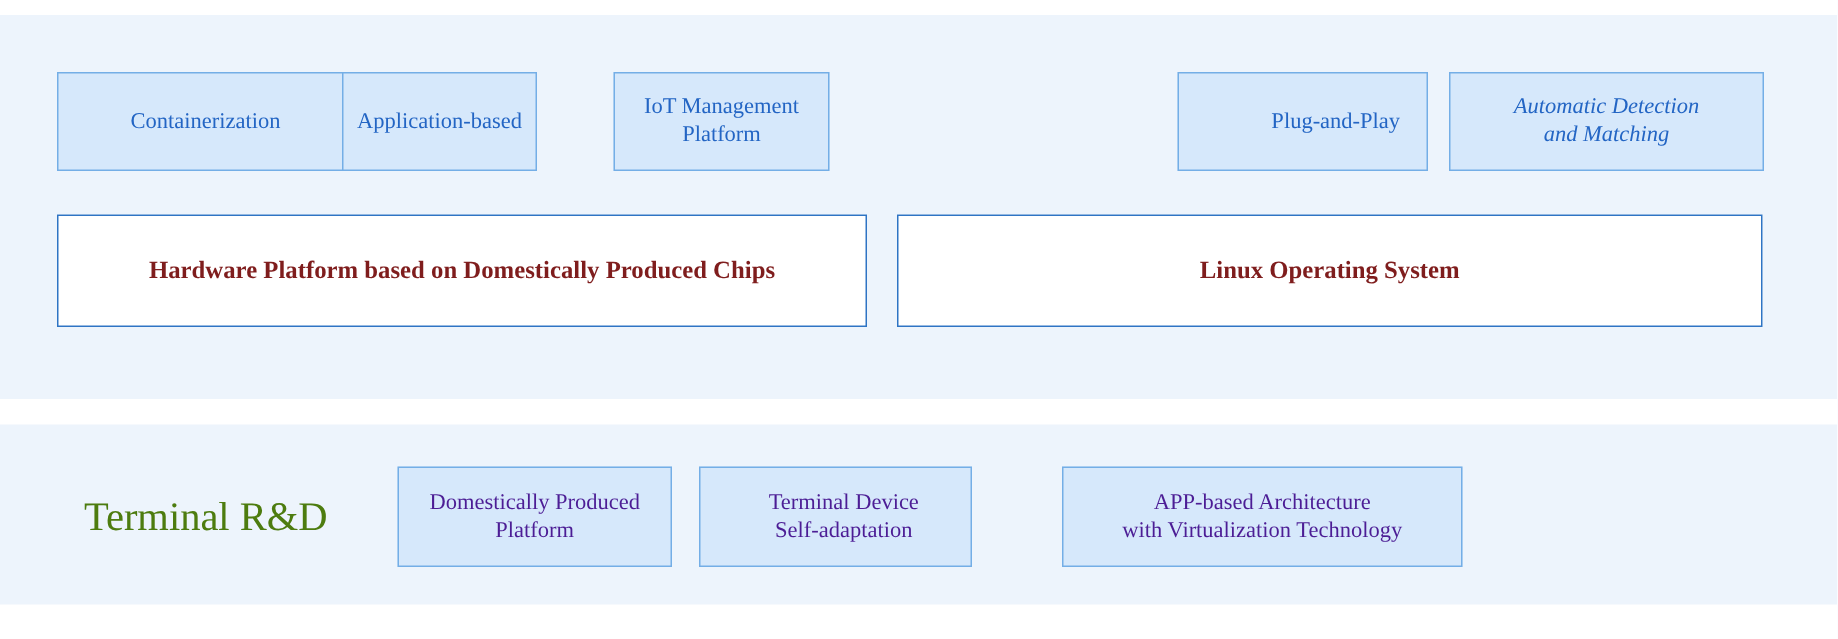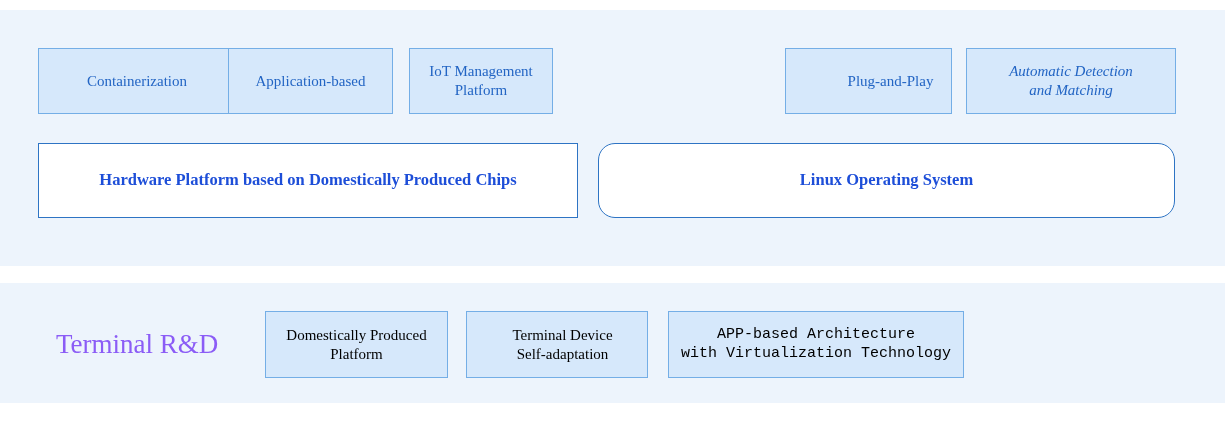--- a/index.html
+++ b/index.html
@@ -40,52 +40,52 @@
     background: #d6e8fb;
     border: 1.6px solid #74aee6;
     color: #2365c4;
     font-size: 15px;
   }
   .large-box {
     top: 143px;
     height: 75px;
     background: #ffffff;
     border: 1.4px solid #2e74c4;
-    color: #1d4ed8;
+    color: #7f1d1d;
     font-weight: bold;
     font-size: 16.5px;
   }
   .bottom-box {
     top: 311px;
     height: 67px;
     background: #d6e8fb;
     border: 1.6px solid #74aee6;
-    color: #000000;
+    color: #4c1d95;
     font-size: 15px;
   }
   .section-title {
     position: absolute;
     left: 56px;
     top: 329px;
     font-size: 27px;
-    color: #8b5cf6;
+    color: #4d7c0f;
   }
 
   
   .fb0 { left: 38px;  width: 198px; }
-  .fb1 { left: 228px; width: 165px; }
+  .fb1 { left: 228px; width: 130px; }
   .fb2 { left: 409px; width: 144px; }
   .fb3 { left: 597px; width: 168px; }
   .fb4 { left: 785px; width: 167px; padding-left: 44px; }
   .fb5 { left: 966px; width: 210px; font-style: italic; }
   .pb0 { left: 38px;  width: 540px; }
-  .pb1 { left: 598px; width: 577px; border-radius: 17px; }
+  .pb1 { left: 598px; width: 577px; }
   .bb0 { left: 265px; width: 183px; }
   .bb1 { left: 466px; width: 182px; padding-left: 11px; }
-  .bb2 { left: 668px; width: 296px; font-family: Liberation Mono, monospace; }
+  .bb2 { left: 708px; width: 267px; }
 </style>
 </head>
 <body>
 
 <div class="canvas">
 
   <div class="band band-upper"></div>
   <div class="band band-lower"></div>
 
   <div class="box small-box fb0">Containerization</div>

